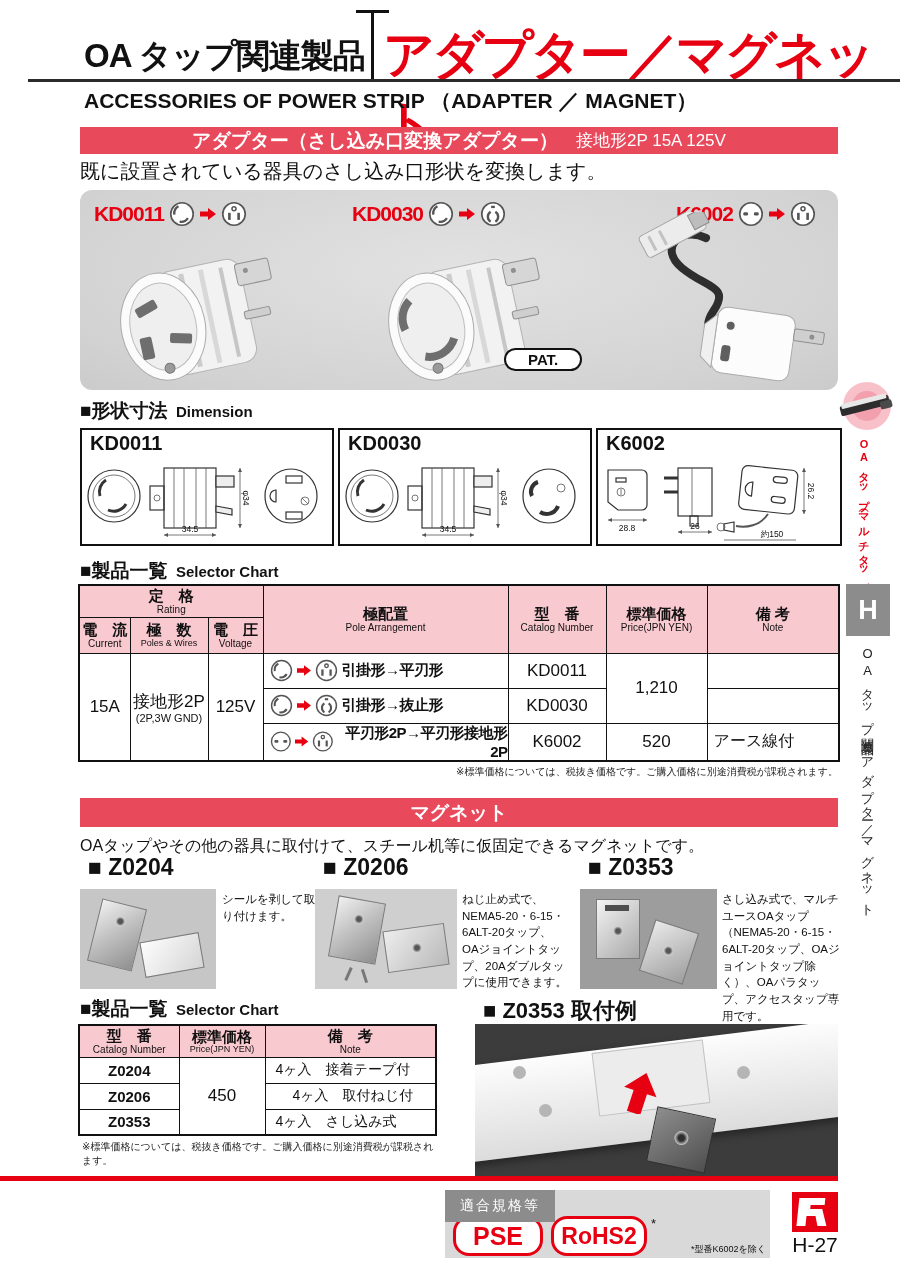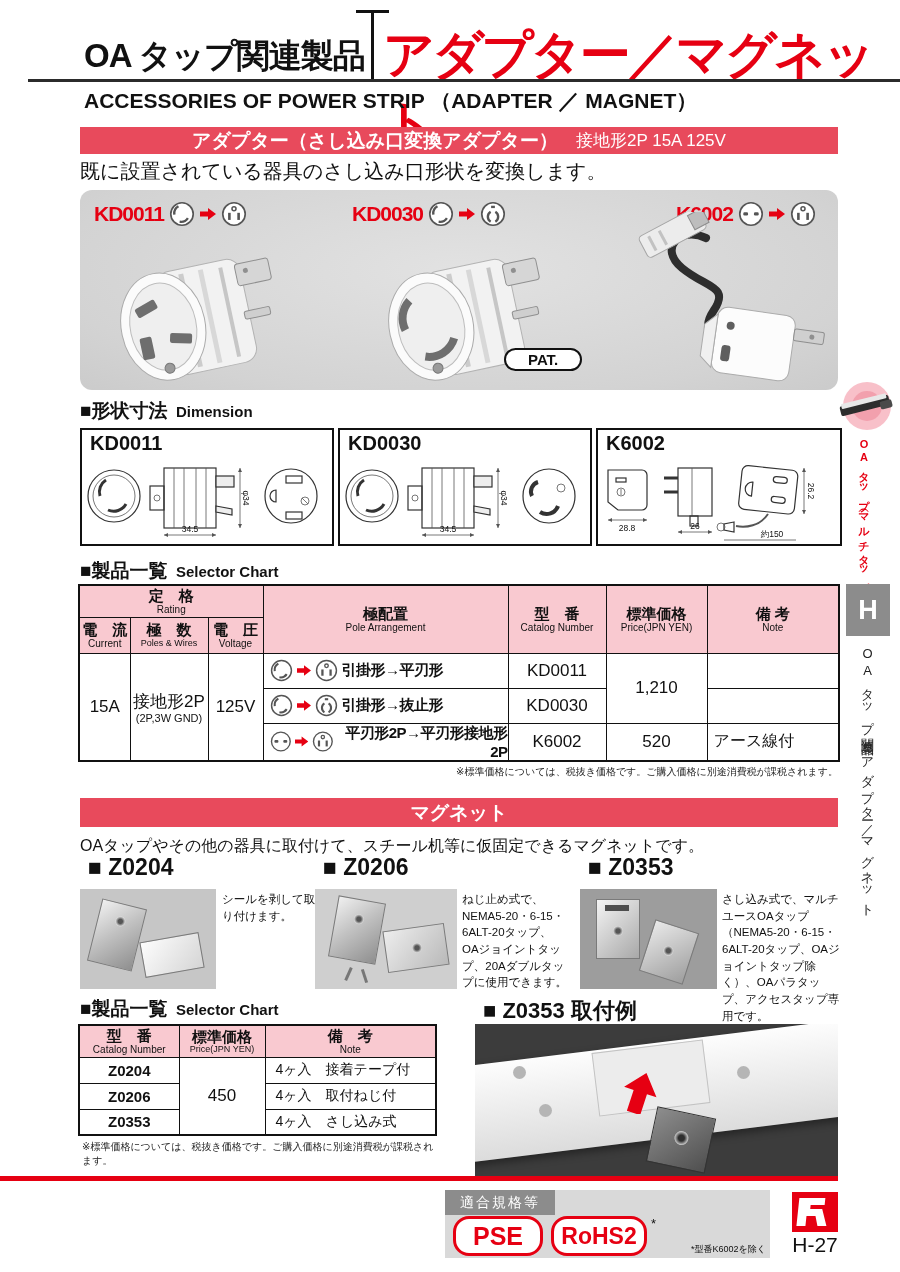--- a/index.html
+++ b/index.html
@@ -67,21 +67,21 @@
   .mag-photo{background:#c9c9c9;position:absolute;overflow:hidden;}
   .mag-desc{position:absolute;font-size:11.5px;line-height:1.45;letter-spacing:0;}
   .mag-block{position:absolute;border:1px solid #7a7a7a;
     background:linear-gradient(135deg,#f0f0f0 0%,#c2c2c2 45%,#8f8f8f 100%);}
   .mag-hole{position:absolute;width:10px;height:10px;border-radius:50%;
     background:radial-gradient(circle,#555 30%,#ddd 70%);}
 
   
   .footer-line{left:0;top:1176px;width:838px;height:5px;background:#e60012;}
   .cert-panel{left:445px;top:1190px;width:325px;height:68px;background:#d9d9d9;}
-  .cert-label{left:445px;top:1190px;width:110px;height:25px;background:#8c8c8c;color:#fff;
+  .cert-label{left:445px;top:1190px;width:110px;height:32px;background:#8c8c8c;color:#fff;
     font-size:14px;display:flex;align-items:center;justify-content:center;letter-spacing:2px;}
   .badge-row{position:absolute;left:8px;top:26px;display:flex;align-items:center;gap:8px;}
   .badge{border:3px solid #e60012;border-radius:16px;color:#e60012;font-weight:900;
     display:flex;align-items:center;justify-content:center;background:#fff;}
   .badge-pse{width:84px;height:34px;font-size:25px;letter-spacing:0;}
   .badge-rohs{width:90px;height:34px;font-size:23px;}
   .badge-ul{width:96px;height:40px;flex-direction:column;line-height:1;}
   .badge-ul .l1{font-size:11px;font-weight:900;}
   .badge-ul .l2{font-size:15px;font-weight:900;}
   .badge-ast{font-size:13px;color:#111;align-self:flex-start;margin-left:-4px;}
@@ -534,21 +534,21 @@
       <span class="en">Note</span>
     </th>
   </tr>
   <tr style="height:26px;">
     <td class="cell-main" style="font-size:15px;font-weight:bold;">Z0204</td>
     <td rowspan="3" class="cell-main">450</td>
     <td style="text-align:left;padding-left:10px;font-size:14px;">4ヶ入　接着テープ付</td>
   </tr>
   <tr style="height:26px;">
     <td class="cell-main" style="font-size:15px;font-weight:bold;">Z0206</td>
-    <td style="text-align:left;padding-left:10px;font-size:14px;">4ヶ入　取付ねじ付</td>
+    <td style="text-align:left;padding-left:27px;font-size:14px;">4ヶ入　取付ねじ付</td>
   </tr>
   <tr style="height:26px;">
     <td class="cell-main" style="font-size:15px;font-weight:bold;">Z0353</td>
     <td style="text-align:left;padding-left:10px;font-size:14px;">4ヶ入　さし込み式</td>
   </tr>
 </tbody>
   </table>
 <div class="abs footnote" style="left:82px;top:1140px;width:356px;">※標準価格については、税抜き価格です。ご購入価格に別途消費税が課税されます。</div>
 
 <div class="abs sub-heading" style="left:475px;top:996px;font-size:22px;">■ Z0353 取付例</div>

